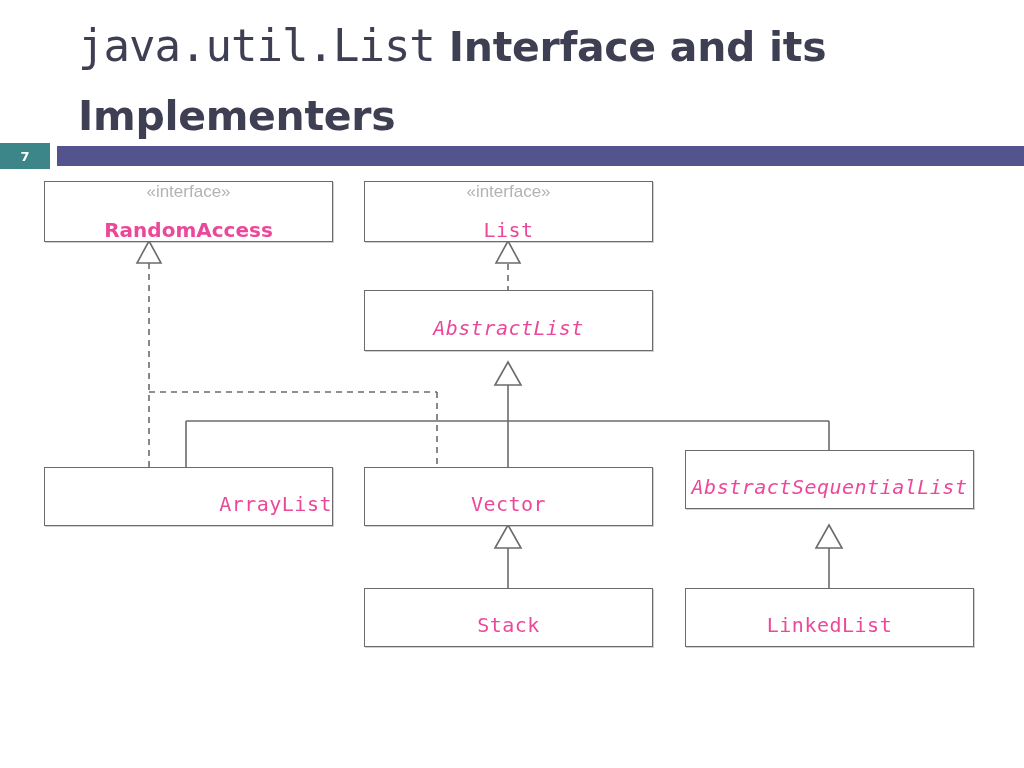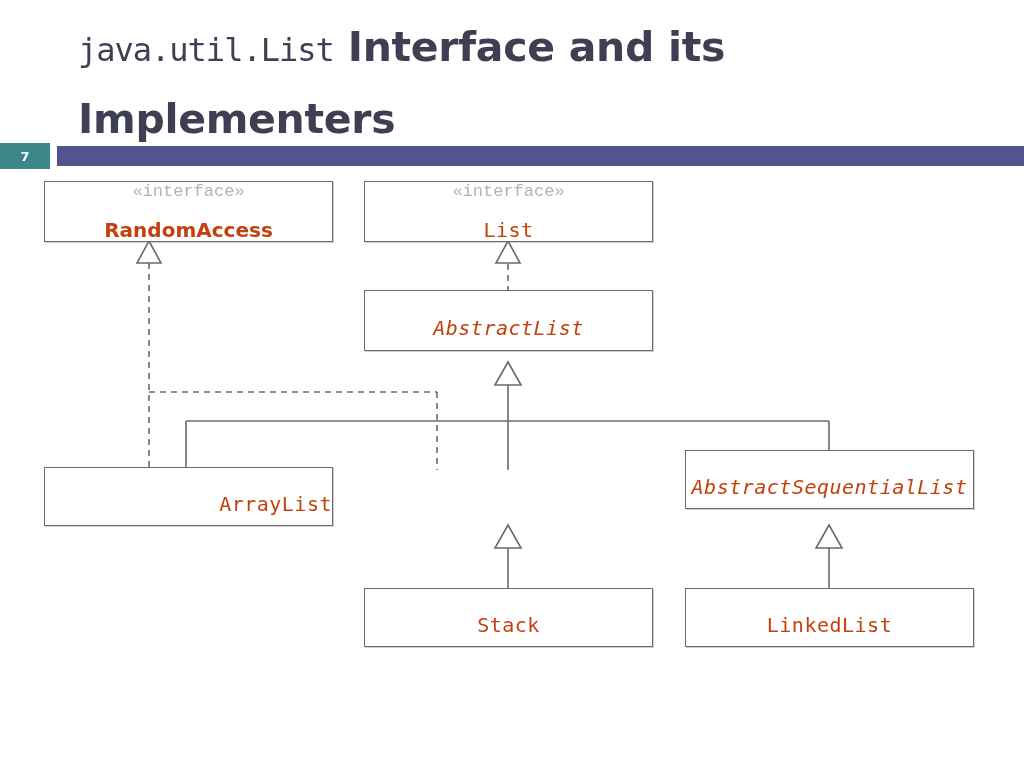--- a/index.html
+++ b/index.html
@@ -25,21 +25,21 @@
     color: #3f3f54;
     font-size: 43px;
     line-height: 68px;
     font-weight: bold;
     letter-spacing: -0.3px;
     white-space: normal;
   }
   #slide-title .mono-part {
     font-family: "DejaVu Sans Mono", "Liberation Mono", monospace;
     font-weight: normal;
-    font-size: 32px;
+    font-size: 44px;
     letter-spacing: -1px;
   }
   #slide-title .bold-part {
     font-family: "DejaVu Sans", sans-serif;
     font-weight: bold;
     font-size: 41px;
   }
 
   
   #accent-bar {
@@ -84,27 +84,27 @@
     border: 1.6px solid #6b6b6b;
     background: #ffffff;
     display: flex;
     flex-direction: column;
     align-items: center;
     justify-content: center;
     box-shadow: 1px 1px 0 rgba(120,120,120,0.35);
   }
   .stereotype {
     color: #b3b3b3;
-    font-family: Liberation Mono, monospace;
+    font-family: Liberation Sans, sans-serif;
     font-size: 17px;
     line-height: 21px;
     letter-spacing: 0px;
   }
   .cls-name {
-    color: #c2410c;
+    color: #ec4899;
     font-family: "DejaVu Sans Mono", "Liberation Mono", monospace;
     font-size: 20px;
     line-height: 25px;
     letter-spacing: 0.5px;
     white-space: nowrap;
     margin-top: 16px;
   }
   .cls-name.italic {
     font-style: italic;
   }
@@ -165,20 +165,23 @@
   </div>
 
   <div class="uml-box" style="left:364px; top:290px; width:289px; height:61px;">
     <div class="cls-name italic">AbstractList</div>
   </div>
 
   <div class="uml-box" style="left:44px; top:467px; width:289px; height:59px;align-items:flex-end;">
     <div class="cls-name">ArrayList</div>
   </div>
 
+  <div class="uml-box" style="left:364px; top:467px; width:289px; height:59px;">
+    <div class="cls-name">Vector</div>
+  </div>
 
   <div class="uml-box" style="left:685px; top:450px; width:289px; height:59px;">
     <div class="cls-name italic">AbstractSequentialList</div>
   </div>
 
   <div class="uml-box" style="left:364px; top:588px; width:289px; height:59px;">
     <div class="cls-name">Stack</div>
   </div>
 
   <div class="uml-box" style="left:685px; top:588px; width:289px; height:59px;">

